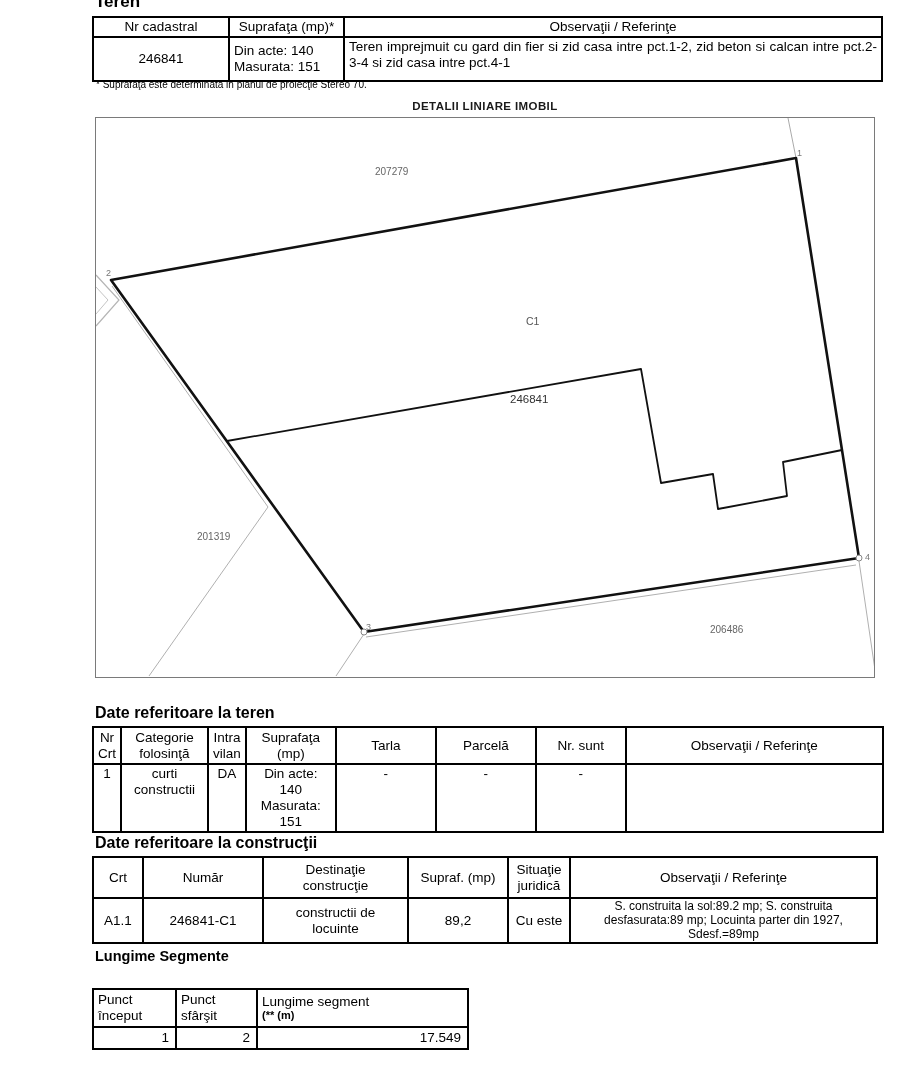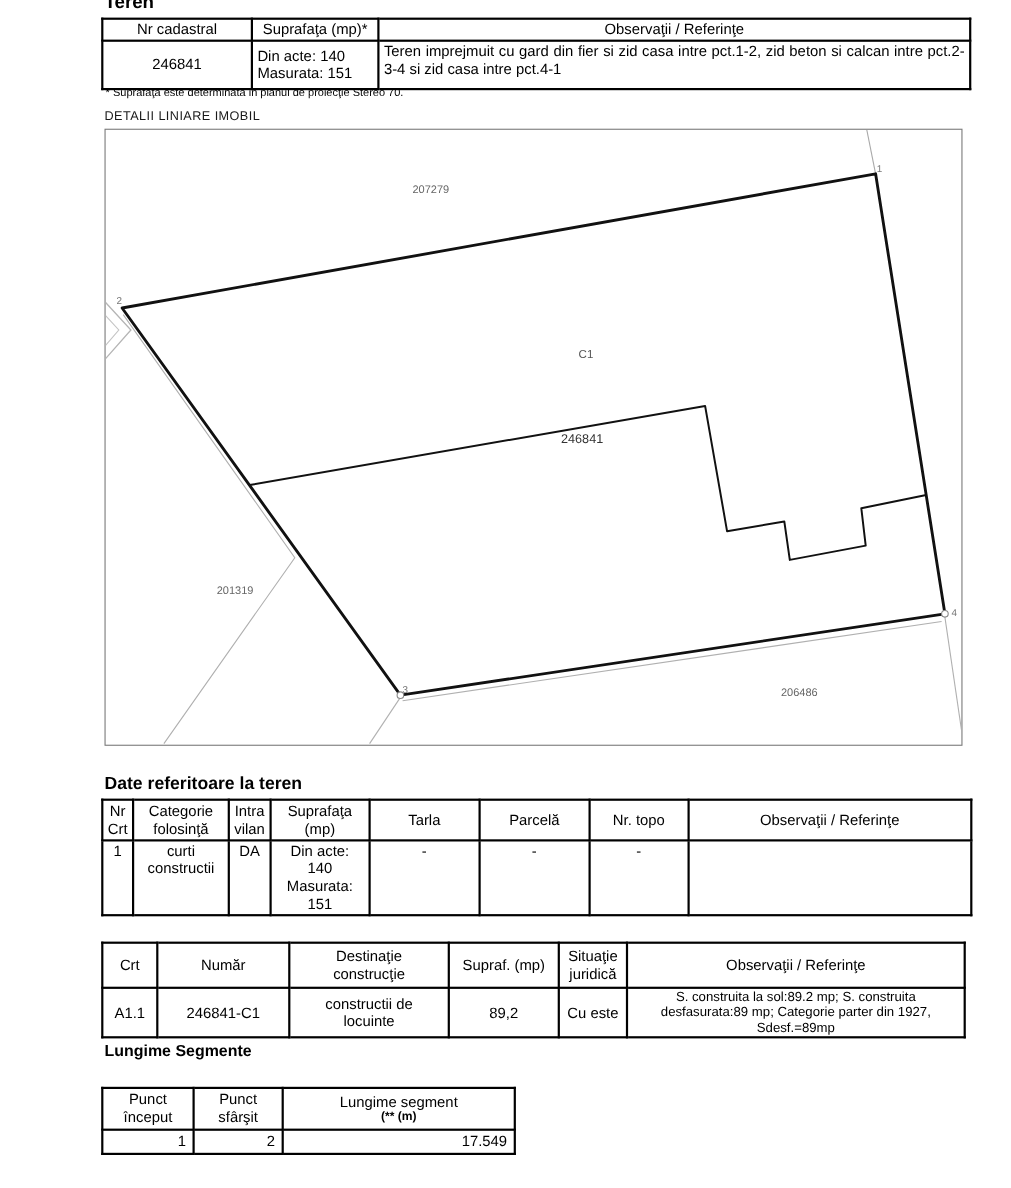--- a/index.html
+++ b/index.html
@@ -26,22 +26,22 @@
 
   
   .teren-heading { top:-8px; left:95px; font-size:17px; font-weight:bold; }
   .t-teren { top:16px; left:92px; }
   .t-teren td { height:20px; }
   .t-teren .data td { height:40px; }
   .sup-cell { text-align:left; padding-right:8px; }
   .footnote { top:79px; left:96px; font-size:10px; }
 
   
-  .plan-title { top:100px; left:95px; width:780px; 
-    font-size:11.5px; letter-spacing:0.4px; color:#1a1a1a; }
+  .plan-title { top:100px; left:95px; width:780px; text-align:center;
+    font-size:11.5px; letter-spacing:0.4px; color:#1a1a1a;font-weight:bold; }
   .plan-box { top:117px; left:95px; width:780px; height:561px;
     border:1px solid #7a7a7a; box-sizing:border-box; }
   .plan-box svg { display:block; }
 
   
   .section-heading { font-size:16px; font-weight:bold; color:#000; }
   .h-teren-det { top:704px; left:95px; }
   .h-constr   { top:834px; left:95px; }
 
   
@@ -52,21 +52,21 @@
   
   .t-constr { top:856px; left:92px; }
   .t-constr th { height:37px; text-align:center; }
   .t-constr .data td { height:40px; text-align:center; }
   .t-constr .obs { font-size:12px; line-height:1.15; padding:1px 5px; }
 
   
   .h-seg  { top:948px; left:95px; font-size:14.5px; font-weight:bold; }
   .h-seg2 { top:964px; left:95px; font-size:14.5px; font-weight:bold; }
   .t-seg { top:988px; left:92px; }
-  .t-seg th { height:34px; font-weight:bold; text-align:center; vertical-align:middle; padding-right:6px; }
+  .t-seg th { height:34px; font-weight:bold; text-align:left; vertical-align:middle; padding-right:6px; }
   .t-seg .unit { display:block; font-size:11px; font-weight:bold; }
   .t-seg .data td { height:18px; text-align:right; padding-right:6px; }
 </style>
 </head>
 <body>
 
 <div class="page">
 
   <div class="abs teren-heading">Teren</div>
 
@@ -143,40 +143,41 @@
       <th class="small-h" style="text-align:center">Nr
 Crt</th>
       <th>Categorie
 folosinţă</th>
       <th class="small-h">Intra
 vilan</th>
       <th>Suprafaţa
 (mp)</th>
       <th>Tarla</th>
       <th>Parcelă</th>
-      <th>Nr. topo</th>
+      <th>Nr. sunt</th>
       <th>Observaţii / Referinţe</th>
     </tr>
     <tr class="data">
       <td>1</td>
       <td>curti
 constructii</td>
       <td>DA</td>
       <td>Din acte:
 140
 Masurata:
 151</td>
       <td>-</td>
       <td>-</td>
       <td>-</td>
       <td></td>
     </tr>
   </tbody>
     </table>
 
+  <div class="abs section-heading h-constr">Date referitoare la construcţii</div>
 
   <table class="doc abs t-constr">
     <colgroup>
       <col style="width:50px">
         <col style="width:120px">
         <col style="width:145px">
       <col style="width:100px">
         <col style="width:62px">
         <col style="width:307px">
     </colgroup>
@@ -191,21 +192,21 @@
 juridică</th>
       <th>Observaţii / Referinţe</th>
     </tr>
     <tr class="data">
       <td>A1.1</td>
       <td>246841-C1</td>
       <td>constructii de
 locuinte</td>
       <td>89,2</td>
       <td style="padding:1px 1px">Cu este</td>
-      <td class="obs">S. construita la sol:89.2 mp; S. construita desfasurata:89 mp; Categorie parter din 1927, Sdesf.=89mp</td>
+      <td class="obs">S. construita la sol:89.2 mp; S. construita desfasurata:89 mp; Locuinta parter din 1927, Sdesf.=89mp</td>
     </tr>
   </tbody>
     </table>
 
   <div class="abs h-seg">Lungime Segmente</div>
 
   <table class="doc abs t-seg">
     <colgroup>
         <col style="width:83px">
         <col style="width:81px">

